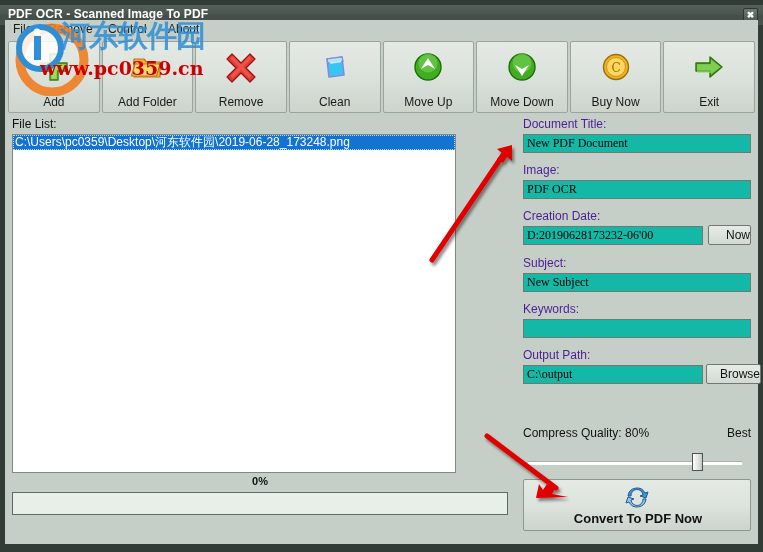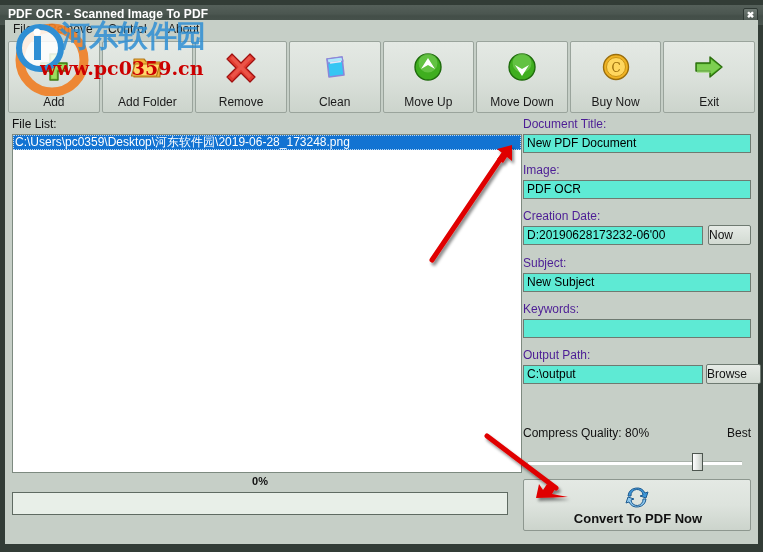--- a/index.html
+++ b/index.html
@@ -130,21 +130,21 @@
   .page-number {
     position: absolute;
     left: 316px; top: 97px;
     font-size: 12px;
     color: #111;
     white-space: nowrap;
   }
   .filelist {
     position: absolute;
     left: 7px; top: 114px;
-    width: 510px;
+    width: 444px;
     height: 339px;
     background: #ffffff;
     border: 1px solid #7d8a80;
     box-sizing: border-box;
     overflow: hidden;
     cursor: default;
   }
   .filelist-row {
     height: 15px;
     line-height: 15px;
@@ -189,43 +189,43 @@
   }
   .field-label {
     position: absolute;
     font-size: 12px;
     color: #4c1d95;
     white-space: nowrap;
   }
   .text-input {
     position: absolute;
     height: 19px;
-    background: #5eead4;
+    background: #14b8a6;
     border: 1px solid #6e7a71;
     box-sizing: border-box;
-    font-family: Liberation Sans, sans-serif;
+    font-family: Liberation Serif, serif;
     font-size: 12px;
     color: #000;
     padding: 0 3px;
     line-height: 17px;
     white-space: nowrap;
     overflow: hidden;
     cursor: text;
   }
   .small-btn {
     position: absolute;
     height: 20px;
     background: linear-gradient(to bottom, #e6ebe6, #d2dad2);
     border: 1px solid #6e7a71;
     border-radius: 2px;
     box-sizing: border-box;
     font-size: 12px;
     color: #111;
     line-height: 18px;
-    text-align: left;
+    text-align: right;
     cursor: pointer;
   }
 
   .quality-text {
     position: absolute;
     left: 7px; top: 309px;
     font-size: 12px;
     color: #111;
     white-space: nowrap;
   }

